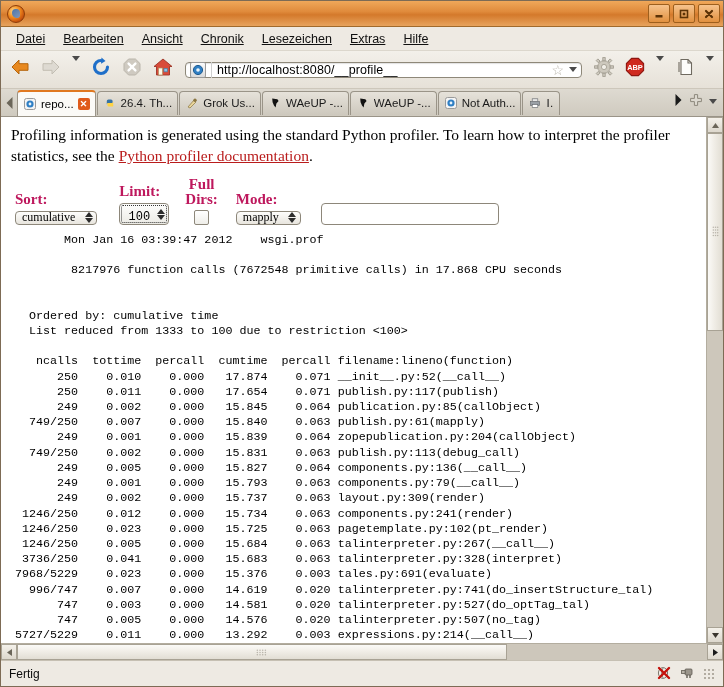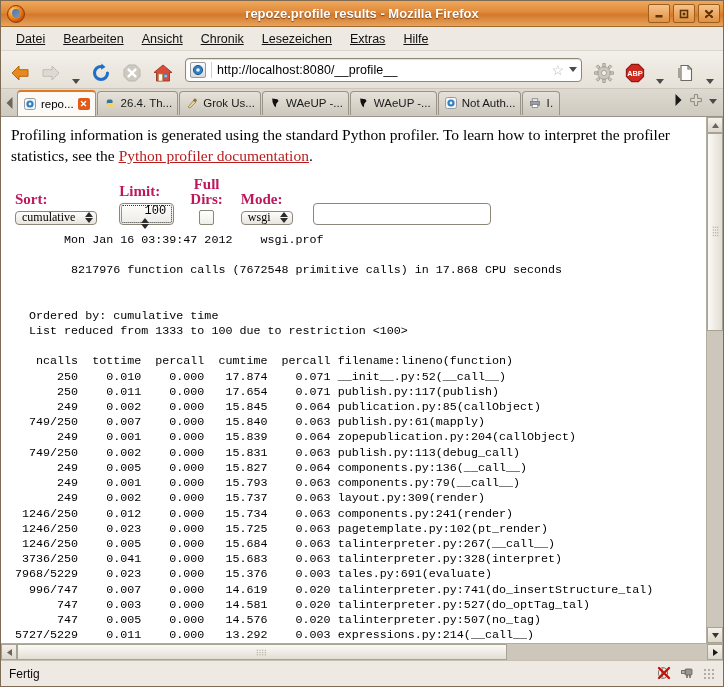--- a/index.html
+++ b/index.html
@@ -72,24 +72,24 @@
   #menubar .mi u { text-decoration: underline; }
 
   
   #navbar {
     height: 38px; flex: 0 0 38px;
     background: linear-gradient(to bottom,#f3f0ea,#e6e1d8);
     border-bottom: 1px solid #cdc7bb;
     display: flex; align-items: center;
     padding: 0 5px; gap: 3px;
   }
-  .navicon { width: 28px; height: 28px; display:flex; align-items:flex-end; justify-content:center; }
+  .navicon { width: 28px; height: 28px; display:flex; align-items:flex-start; justify-content:center; }
   .navicon.small { width: 16px; }
   #urlbar {
-    flex: 1 1 auto; height: 24px; margin: 0 5px;
+    flex: 1 1 auto; height: 16px; margin: 0 5px;
     background: #ffffff;
     border: 1px solid #8e8879;
     border-radius: 4px;
     display: flex; align-items: center;
     padding: 0 4px;
     box-shadow: inset 0 1px 1px rgba(0,0,0,.12);
   }
   #urlbar .favicon {
     width: 16px; height: 16px; flex: 0 0 16px;
     border: 1px solid #9a9a9a; border-radius: 2px;
@@ -189,25 +189,25 @@
   }
   .spin .up {
     width:0;height:0;border-left:4px solid transparent;border-right:4px solid transparent;
     border-bottom: 5px solid #2c2c2c;
   }
   .spin .dn {
     width:0;height:0;border-left:4px solid transparent;border-right:4px solid transparent;
     border-top: 5px solid #2c2c2c;
   }
   .numwrap {
-    display:inline-flex; align-items:flex-start;
+    display:inline-flex; align-items:flex-end;
     background: linear-gradient(to bottom,#fdfdfc,#ecebe5);
     border: 1px solid #8d877a; border-radius: 4px;
-    height: 22px; padding: 0 2px 0 19px;
-    outline: 1px dotted #333; outline-offset: -3px; flex-direction: column;
+    height: 22px; padding: 0 2px 0 3px;
+    outline: 1px dotted #333; outline-offset: -3px;
   }
   .numwrap .nv {
     font-family: "Liberation Mono", monospace;
     font-size: 12px; width: 32px; text-align: center;
   }
   .chk {
     width: 15px; height: 15px;
     background: linear-gradient(to bottom,#ffffff,#efeee9);
     border: 1px solid #8d877a;
     border-radius: 2px;
@@ -290,21 +290,20 @@
     opacity: .8;
   }
 </style>
 </head>
 <body>
 
 <div id="window">
 
   <div id="titlebar">
     <div class="ff-logo"></div>
-    <div id="title-text">repoze.profile results - Mozilla Firefox</div>
     <div class="wbtns">
       <div class="wbtn">
         <svg width="12" height="12" viewBox="0 0 12 12">
             <rect x="2.5" y="7" width="7" height="2.5" fill="#5c3206"></rect>
           </svg>
       </div>
       <div class="wbtn">
         <svg width="12" height="12" viewBox="0 0 12 12">
             <rect x="2.5" y="2.5" width="7" height="7" fill="none" stroke="#5c3206" stroke-width="1.6"></rect>
             <rect x="4.7" y="4.7" width="2.6" height="2.6" fill="#5c3206"></rect>
@@ -545,21 +544,21 @@
           <div class="lbl two" style="text-align:center;">
             <span>Full</span><br>
             <span>Dirs:</span>
           </div>
           <div class="chk"></div>
         </div>
 
         <div class="ctl" style="margin-right:20px;">
           <div class="lbl">Mode:</div>
           <div class="selwrap">
-            <span class="sv">wsgi</span>
+            <span class="sv">mapply</span>
             <span class="spin">
                 <i class="up"></i>
                 <i class="dn"></i>
               </span>
           </div>
         </div>
 
         <div class="ctl">
           <input class="textbox" type="text" value="" placeholder="" style="">
         </div>

